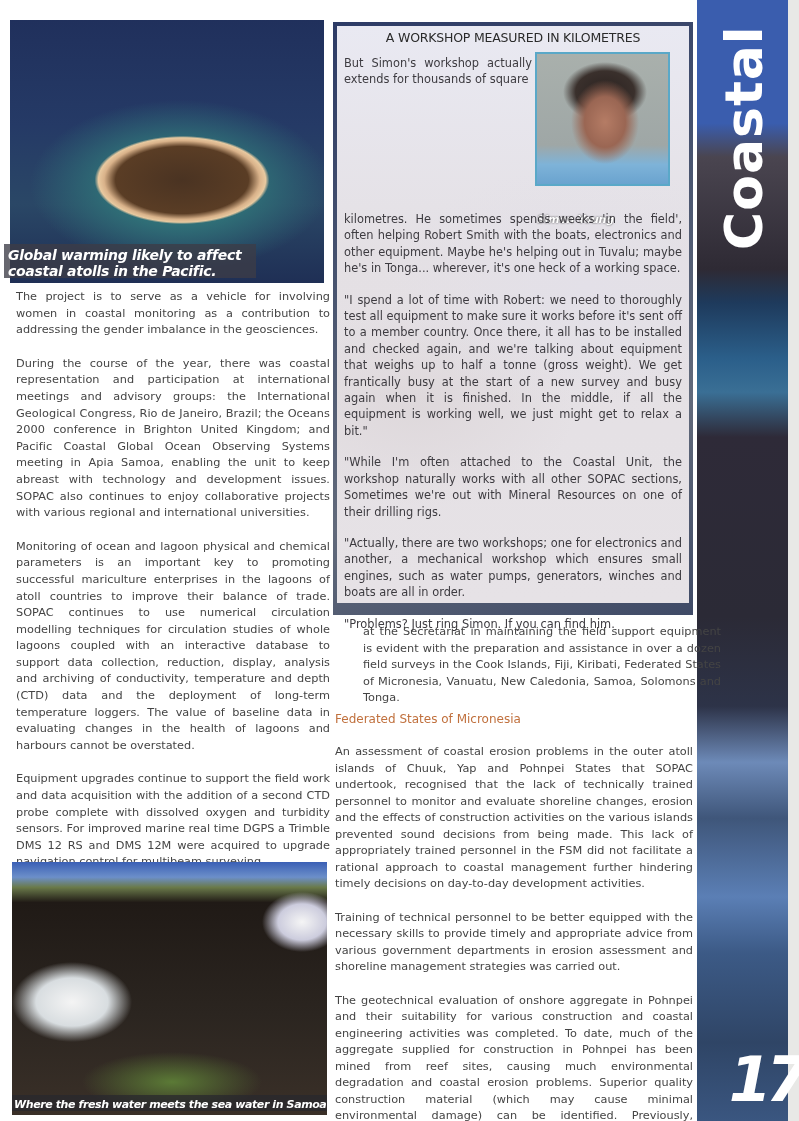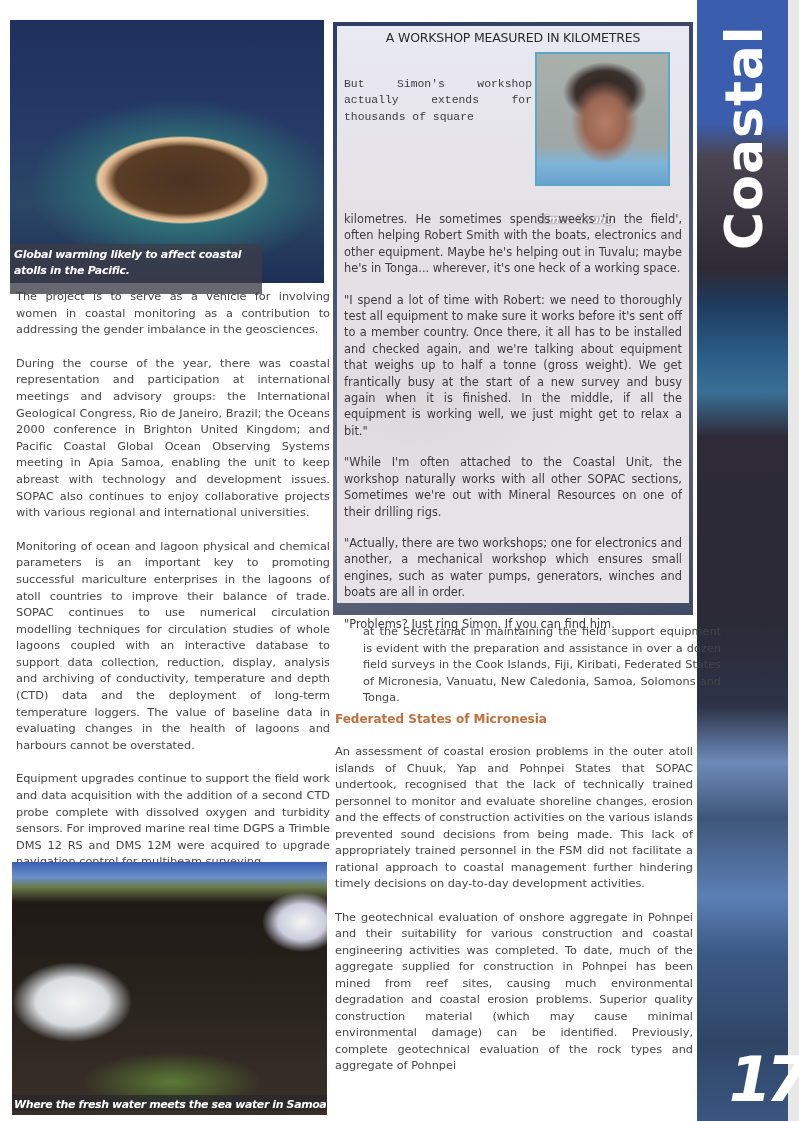--- a/index.html
+++ b/index.html
@@ -13,24 +13,24 @@
 
   
   .photo-atoll {
     left: 10px; top: 20px; width: 314px; height: 263px;
     background:
       radial-gradient(ellipse 95px 48px at 172px 160px, #4a3322 0%, #5a3d25 70%, #d9b28a 82%, #e8c9a0 88%, rgba(0,0,0,0) 92%),
       radial-gradient(ellipse 150px 85px at 170px 165px, #3d8e8a 0%, #2f6d76 50%, rgba(0,0,0,0) 100%),
       linear-gradient(180deg, #20305c 0%, #253a66 40%, #2a4766 70%, #1f2f55 100%);
   }
   .caption-atoll {
-    left: 10px; top: 244px; width: 252px; height: 50px;
+    left: 4px; top: 244px; width: 252px; height: 34px;
     background: rgba(60,60,70,0.78);
     color: #ffffff; font-weight: bold; font-style: italic;
-    font-size: 11px; line-height: 16px; padding: 3px 0 0 4px; box-sizing: border-box;
+    font-size: 14px; line-height: 16px; padding: 3px 0 0 4px; box-sizing: border-box;
     letter-spacing: -0.3px;
   }
   .col-left-text {
     left: 16px; width: 314px;
     font-size: 11.3px; line-height: 16.6px; text-align: justify;
     color: #444;
   }
   .col-left-text p { margin: 0; }
 
   .photo-samoa {
@@ -88,21 +88,21 @@
     margin-top: 44px;
   }
 
   
   .col-mid-text {
     left: 335px; width: 358px;
     font-size: 11.3px; line-height: 16.5px; text-align: justify; color: #444;
   }
   .col-mid-text p { margin: 0; }
   .section-heading {
-    left: 335px; top: 712px; color: #c0703d; font-size: 12px; font-weight: bold;
+    left: 335px; top: 712px; color: #c0703d; font-size: 12px; font-weight: normal;
   }
 
   
   .strip {
     left: 697px; top: 0; width: 91px; height: 1121px;
     background: linear-gradient(180deg,
       #3a5dae 0%, #3a5dae 11%, #4a4550 14%, #2e2a34 24%,
       #1e3a5c 27%, #2b5f8a 32%, #3a6f95 35%, #2e2a38 39%,
       #2b2a36 55%, #2d3348 63%, #6d8ab8 68%, #3f567a 73%,
       #5b7fb5 80%, #3c5a86 85%, #2f4566 93%, #3a5680 100%);
@@ -146,33 +146,34 @@
 <div class="abs caption-samoa">Where the fresh water meets the sea water in Samoa.</div>
 
 <div class="abs box-frame"></div>
 <div class="abs box-panel"></div>
 <div class="abs box-title">A WORKSHOP MEASURED IN KILOMETRES</div>
 
 <div class="abs photo-simon"></div>
 <div class="abs caption-simon">Simon Young</div>
 
 <div class="abs box-text box-text-narrow" style="top:52px;">
-  <p style="margin-top:24px;font-family:Liberation Mono, monospace;">But Simon's workshop actually extends for thousands of square</p>
+  <p style="margin-top:3px;">But Simon's workshop actually extends for thousands of square</p>
 </div>
 
 <div class="abs box-text" style="top:211px;">
   <p>kilometres. He sometimes spends weeks 'in the field', often helping Robert Smith with the boats, electronics and other equipment. Maybe he's helping out in Tuvalu; maybe he's in Tonga... wherever, it's one heck of a working space.</p>
   <p style="margin-top:15px;">"I spend a lot of time with Robert: we need to thoroughly test all equipment to make sure it works before it's sent off to a member country. Once there, it all has to be installed and checked again, and we're talking about equipment that weighs up to half a tonne (gross weight). We get frantically busy at the start of a new survey and busy again when it is finished. In the middle, if all the equipment is working well, we just might get to relax a bit."</p>
   <p style="margin-top:15px;">"While I'm often attached to the Coastal Unit, the workshop naturally works with all other SOPAC sections, Sometimes we're out with Mineral Resources on one of their drilling rigs.</p>
   <p style="margin-top:15px;">"Actually, there are two workshops; one for electronics and another, a mechanical workshop which ensures small engines, such as water pumps, generators, winches and boats are all in order.</p>
   <p style="margin-top:15px;">"Problems? Just ring Simon. If you can find him.</p>
 </div>
 
 <div class="abs col-mid-text" style="top:624px;margin-left:28px;">
   <p>at the Secretariat in maintaining the field support equipment is evident with the preparation and assistance in over a dozen field surveys in the Cook Islands, Fiji, Kiribati, Federated States of Micronesia, Vanuatu, New Caledonia, Samoa, Solomons and Tonga.</p>
 </div>
 
 <div class="abs section-heading">Federated States of Micronesia</div>
 
 <div class="abs col-mid-text" style="top:744px;">
   <p>An assessment of coastal erosion problems in the outer atoll islands of Chuuk, Yap and Pohnpei States that SOPAC undertook, recognised that the lack of technically trained personnel to monitor and evaluate shoreline changes, erosion and the effects of construction activities on the various islands prevented sound decisions from being made. This lack of appropriately trained personnel in the FSM did not facilitate a rational approach to coastal management further hindering timely decisions on day-to-day development activities.</p>
+  <p style="margin-top:17px;">Training of technical personnel to be better equipped with the necessary skills to provide timely and appropriate advice from various government departments in erosion assessment and shoreline management strategies was carried out.</p>
   <p style="margin-top:17px;">The geotechnical evaluation of onshore aggregate in Pohnpei and their suitability for various construction and coastal engineering activities was completed. To date, much of the aggregate supplied for construction in Pohnpei has been mined from reef sites, causing much environmental degradation and coastal erosion problems. Superior quality construction material (which may cause minimal environmental damage) can be identified. Previously, complete geotechnical evaluation of the rock types and aggregate of Pohnpei</p>
 </div>
 
 </body></html>

